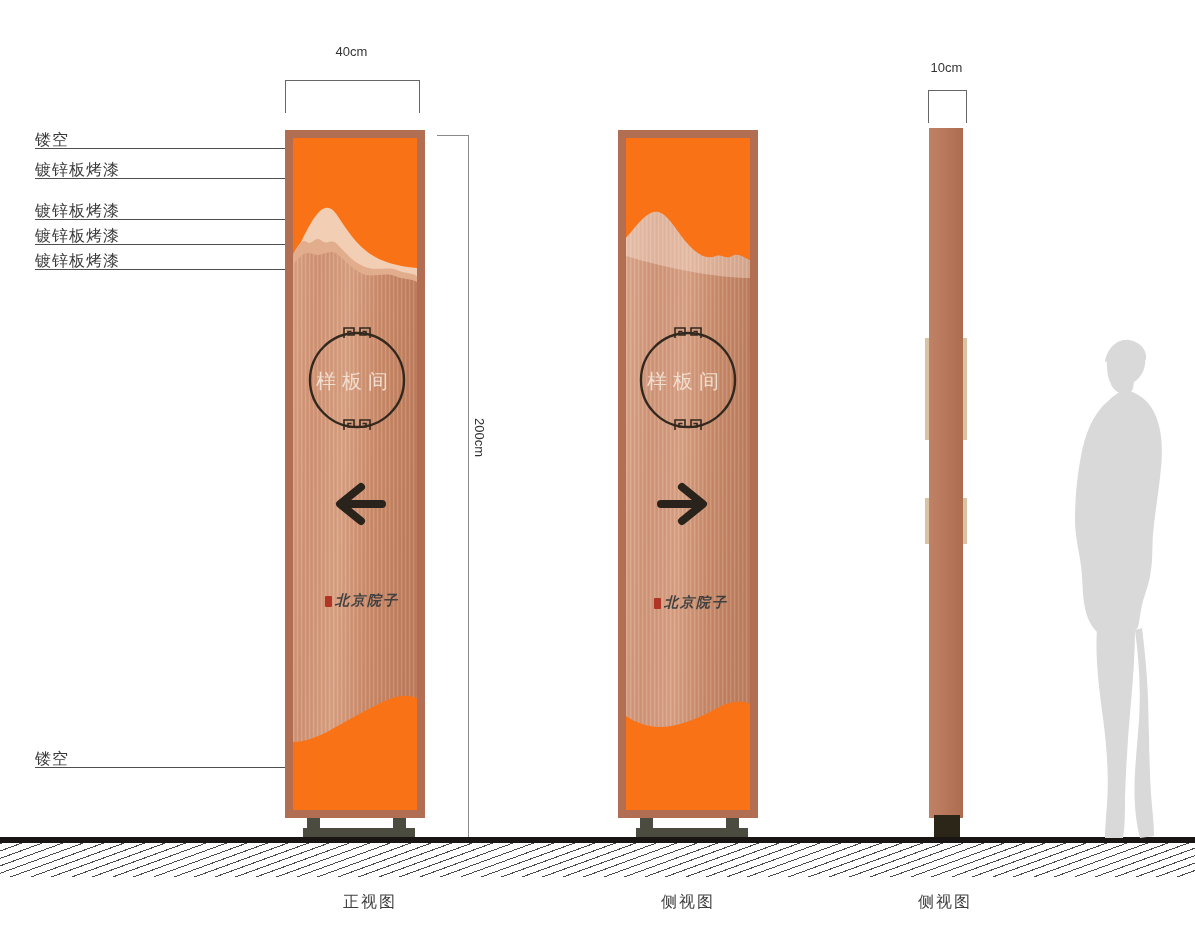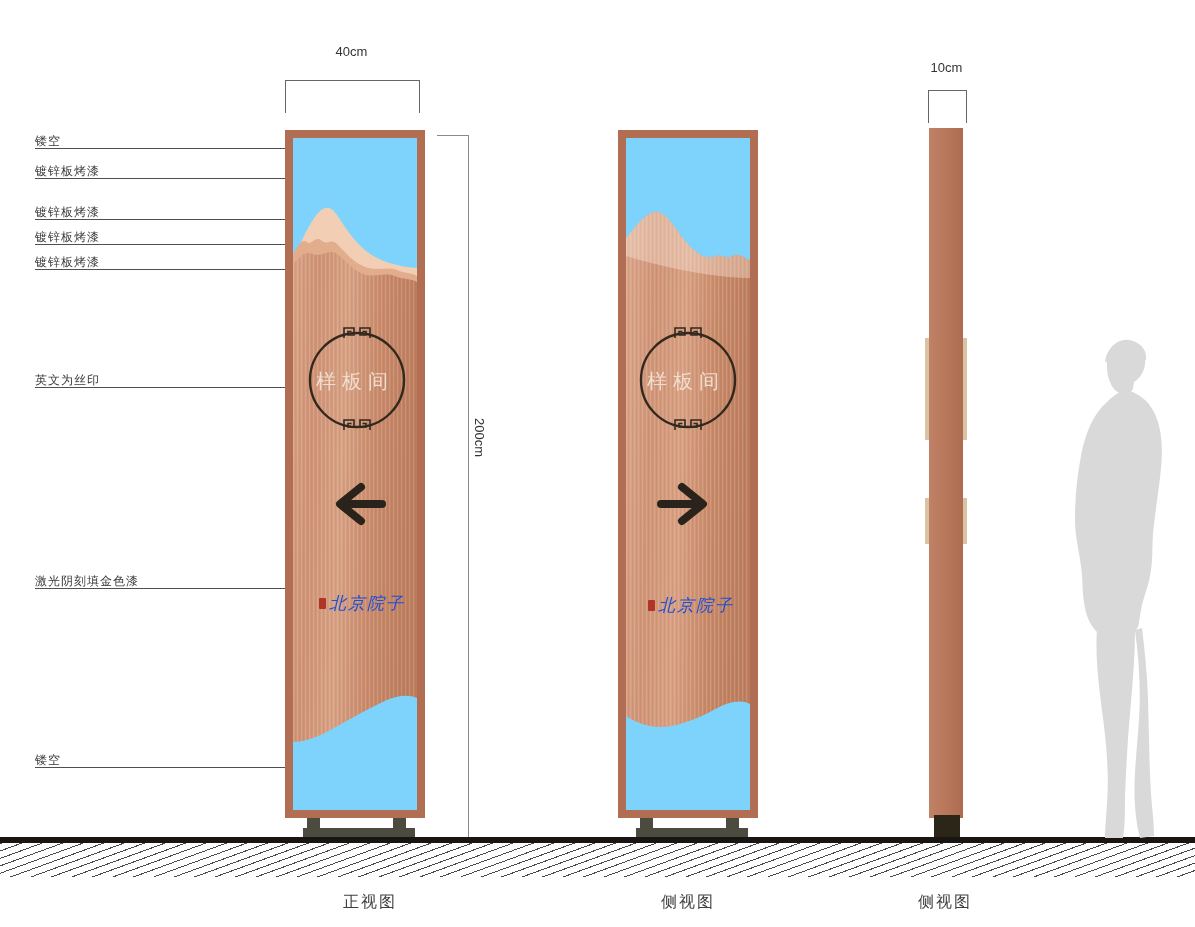--- a/index.html
+++ b/index.html
@@ -1,37 +1,37 @@
 <!DOCTYPE html>
 <html><head>
 <meta charset="utf-8">
 <style>
   html,body{margin:0;padding:0;background:#fff;}
   .canvas{position:relative;width:1195px;height:927px;background:#ffffff;overflow:hidden;
           font-family:"Liberation Sans","DejaVu Sans",sans-serif;color:#3c3c3c;}
 
   
   .callout{position:absolute;left:35px;height:17px;border-bottom:1px solid #4f4f4f;}
-  .callout span{font-size:12px;color:#3a3a3a;letter-spacing:1px;line-height:15px;display:inline-block;}
+  .callout span{font-size:16px;color:#3a3a3a;letter-spacing:1px;line-height:15px;display:inline-block;}
 
   
   .dim-bracket{position:absolute;border-top:1px solid #666;border-left:1px solid #666;border-right:1px solid #666;}
   .dim-label{position:absolute;font-size:13px;color:#333;text-align:center;}
   .vline{position:absolute;background:#8a8a8a;}
   .vdim-text{position:absolute;font-size:13px;color:#333;writing-mode:vertical-rl;}
 
   
   .pillar{position:absolute;top:130px;width:140px;height:688px;background:#b26e53;padding:8px;box-sizing:border-box;}
-  .pillar-inner{position:relative;width:124px;height:672px;background:#7dd3fc;}
+  .pillar-inner{position:relative;width:124px;height:672px;background:#f97316;}
   .pillar-inner svg{position:absolute;left:0;top:0;}
 
   .calli{position:absolute;display:flex;align-items:center;justify-content:center;}
   .calli .seal{width:7px;height:11px;background:#b13527;border-radius:1px;margin-right:3px;flex:0 0 auto;}
-  .calli .btxt{font-family:"Liberation Serif","DejaVu Serif",serif;font-weight:400;font-size:17px;
-               color:#1d4ed8;letter-spacing:2px;white-space:nowrap;font-style:italic;}
+  .calli .btxt{font-family:"Liberation Serif","DejaVu Serif",serif;font-weight:700;font-size:14px;
+               color:#404040;letter-spacing:2px;white-space:nowrap;font-style:italic;}
 
   .base-foot{position:absolute;top:818px;width:13px;height:12px;background:#4c4b40;}
   .base-plate{position:absolute;top:828px;width:112px;height:10px;background:#4c4b40;}
 
   
   .profile-bar{position:absolute;left:929px;top:128px;width:34px;height:690px;
                background:linear-gradient(90deg,#c2real 0,#b5765b 0);background:linear-gradient(90deg,#c08266,#ad6c50);}
   .profile-tab{position:absolute;left:925px;width:42px;background:#d9c3a4;}
   .profile-foot{position:absolute;left:934px;top:815px;width:26px;height:25px;background:#2c2619;}
 
@@ -48,22 +48,20 @@
 </head>
 <body>
 
 <div class="canvas">
 
   <div class="callout" style="top:131px;width:272px;"><span>镂空</span></div>
   <div class="callout" style="top:161px;width:255px;"><span>镀锌板烤漆</span></div>
   <div class="callout" style="top:202px;width:295px;"><span>镀锌板烤漆</span></div>
   <div class="callout" style="top:227px;width:261px;"><span>镀锌板烤漆</span></div>
   <div class="callout" style="top:252px;width:261px;"><span>镀锌板烤漆</span></div>
-  <div class="callout" style="top:370px;width:297px;"><span>英文为丝印</span></div>
-  <div class="callout" style="top:571px;width:275px;"><span>激光阴刻填金色漆</span></div>
   <div class="callout" style="top:750px;width:310px;"><span>镂空</span></div>
 
   <div class="dim-label" style="left:285px;top:44px;width:133px;">40cm</div>
   <div class="dim-bracket" style="left:285px;top:80px;width:133px;height:32px;"></div>
 
   <div class="dim-label" style="left:925px;top:60px;width:43px;">10cm</div>
   <div class="dim-bracket" style="left:928px;top:90px;width:37px;height:32px;"></div>
 
   <div class="vline" style="left:437px;top:135px;width:31px;height:1px;"></div>
   <div class="vline" style="left:468px;top:135px;width:1px;height:703px;"></div>

